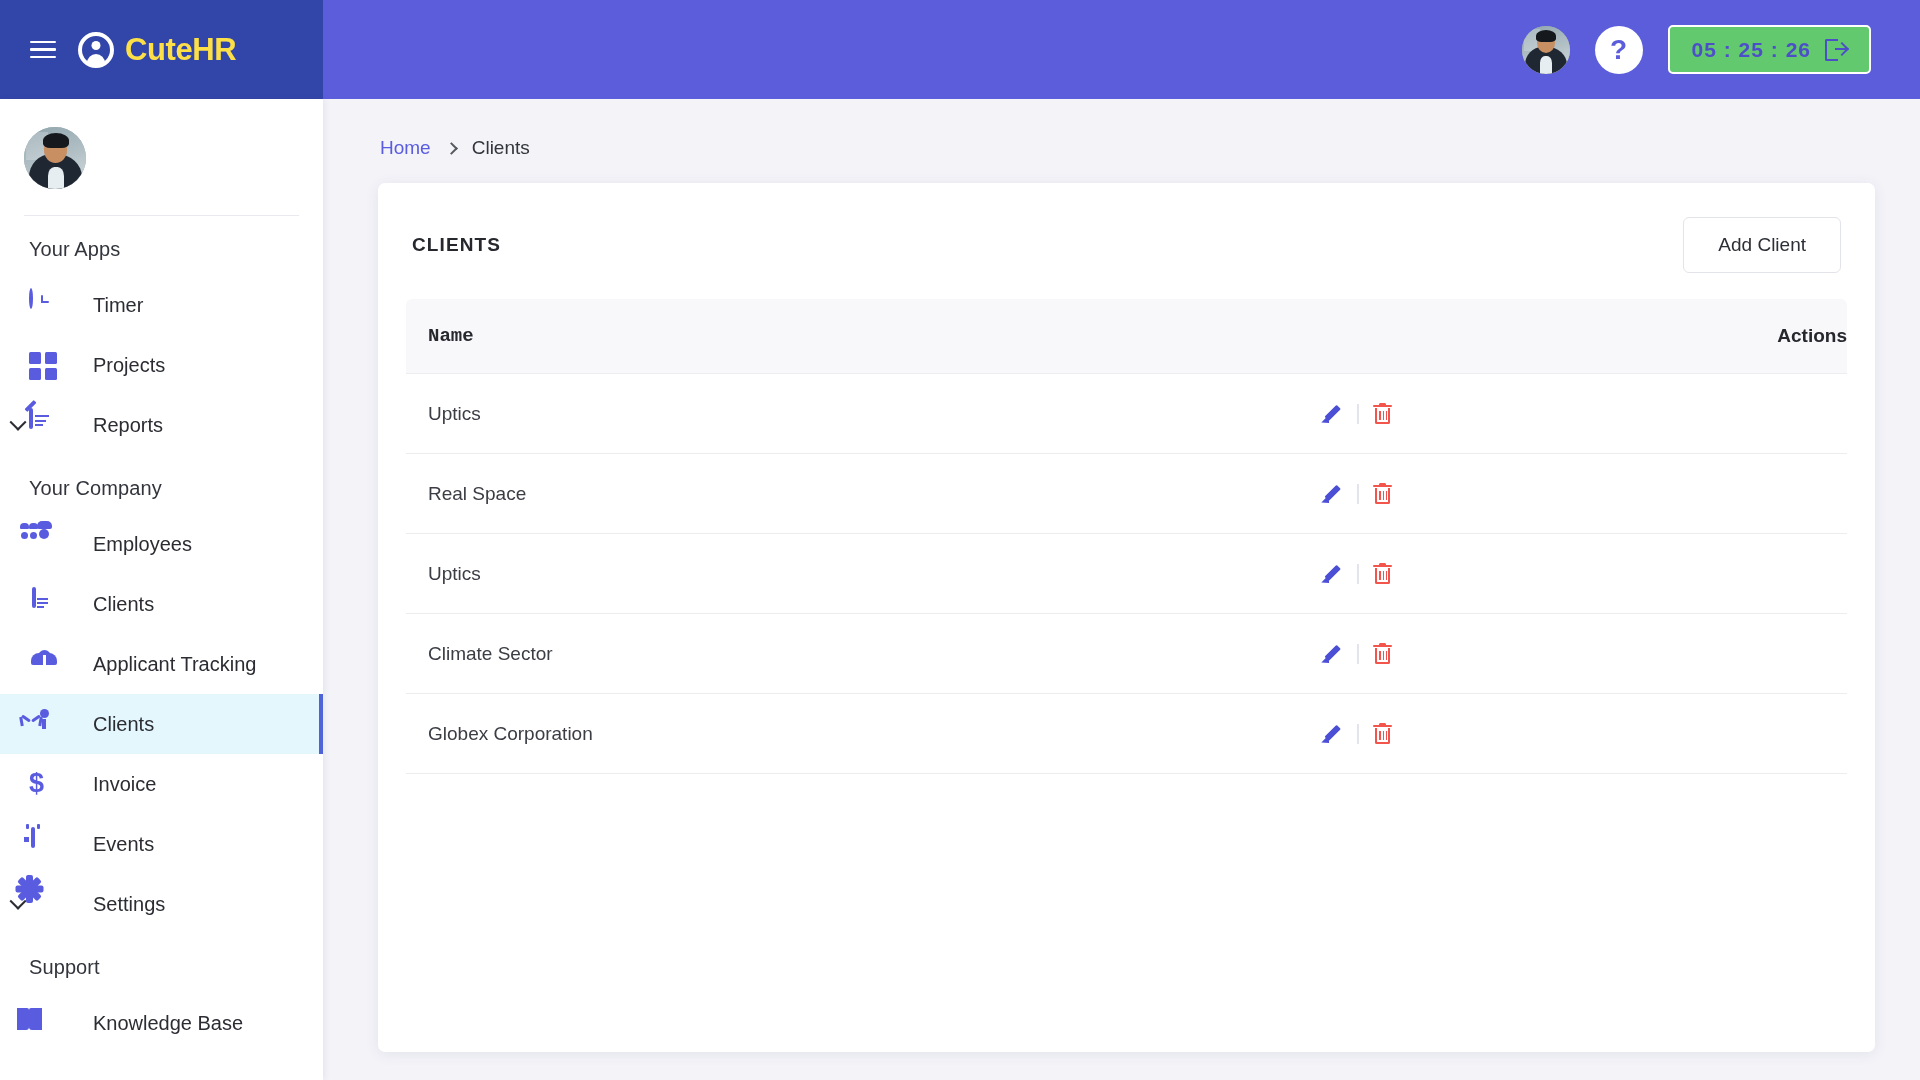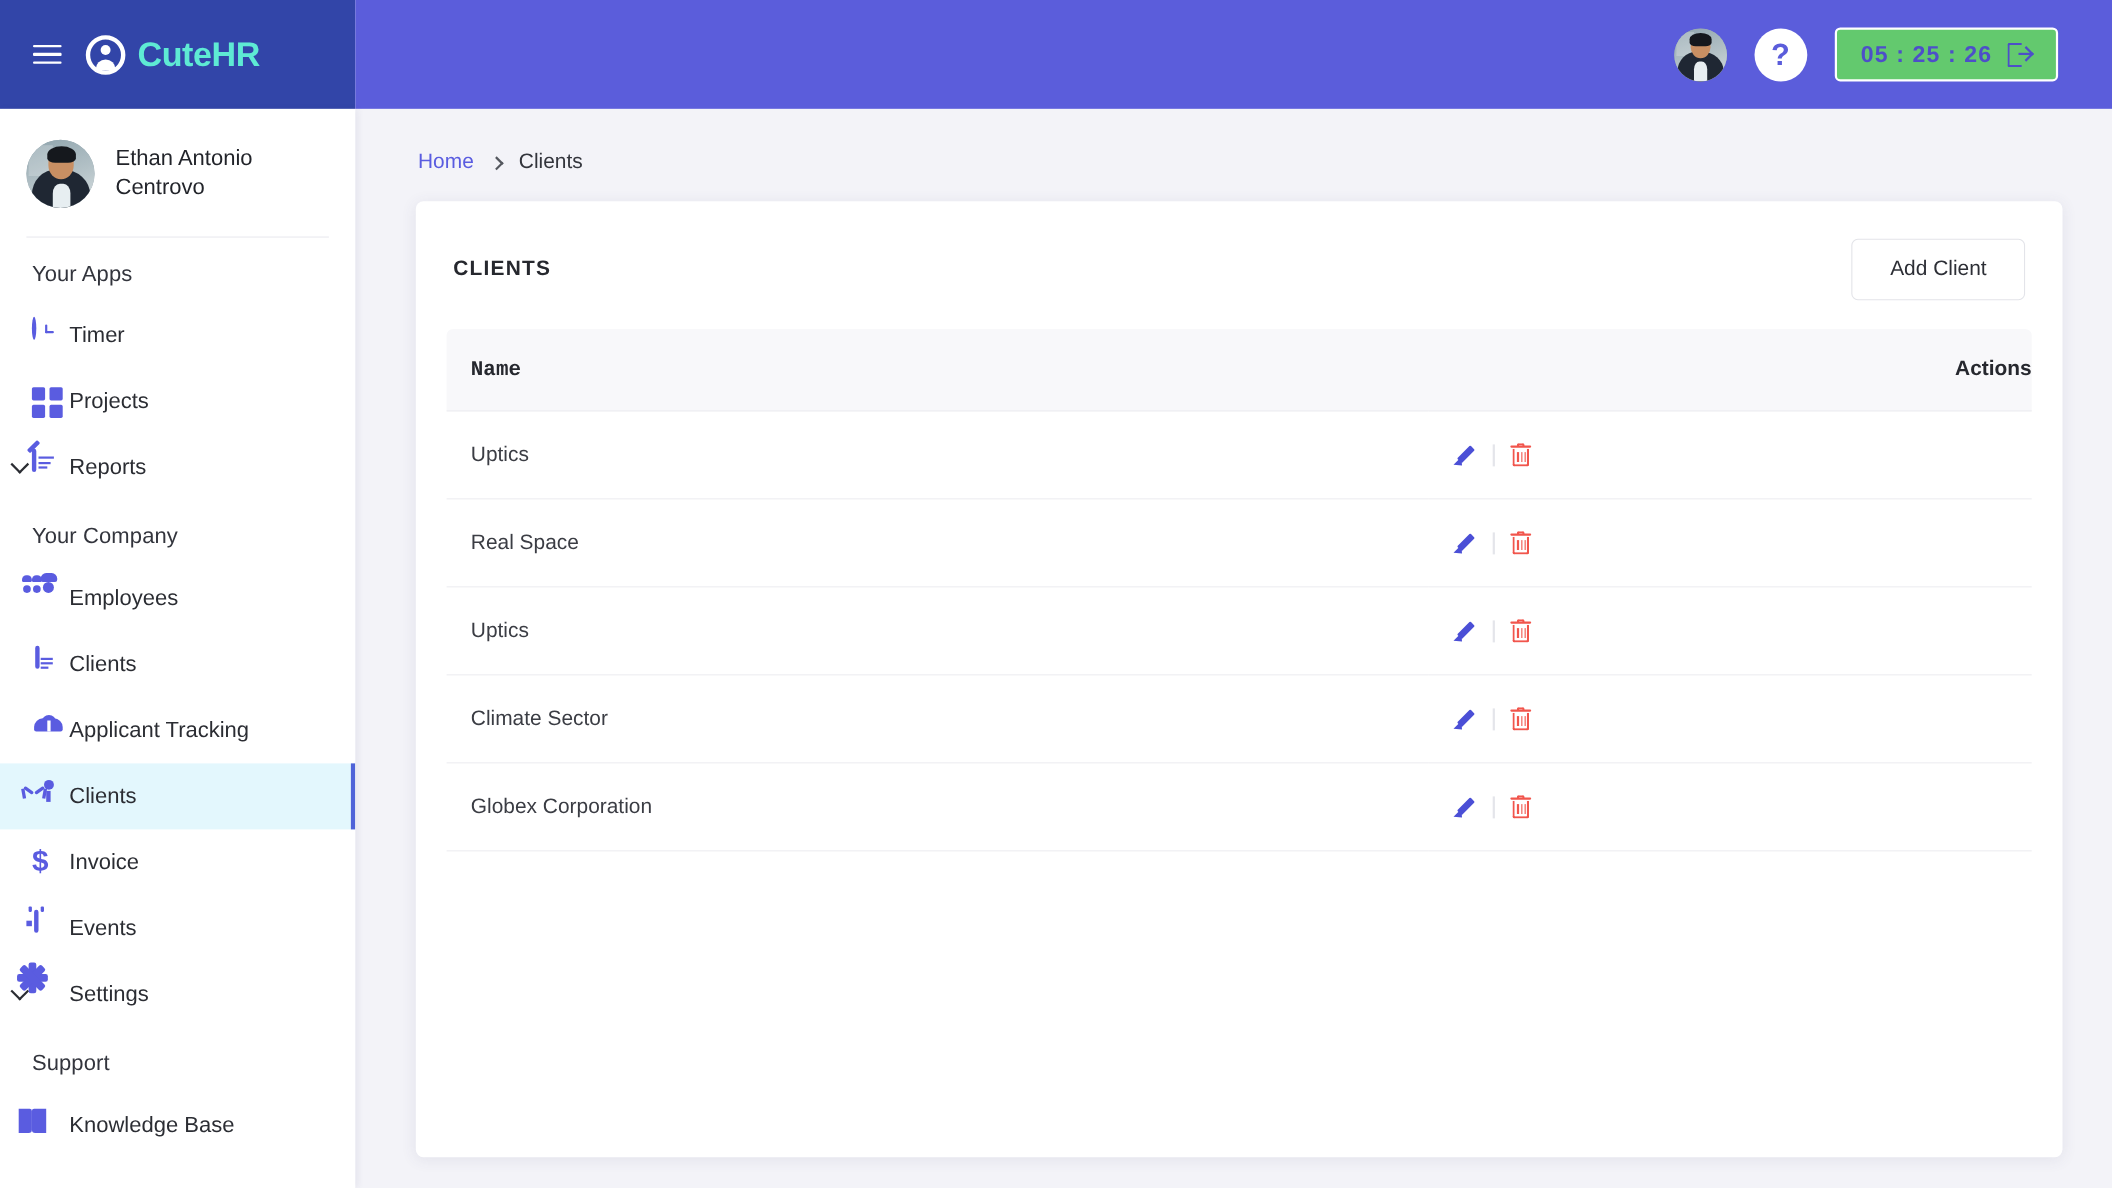--- a/index.html
+++ b/index.html
@@ -31,21 +31,21 @@
     border: 4px solid #ffffff; position: relative;
   }
   .logo-mark::before {
     content: ""; position: absolute; top: 5px; left: 50%; transform: translateX(-50%);
     width: 9px; height: 9px; border-radius: 50%; background: #ffffff;
   }
   .logo-mark::after {
     content: ""; position: absolute; bottom: 0px; left: 50%; transform: translateX(-50%);
     width: 18px; height: 10px; border-radius: 9px 9px 0 0; background: #ffffff;
   }
-  .logo-text { color: #5eead4; font-size: 31px; font-weight: bold; letter-spacing: -0.4px; }
+  .logo-text { color: #fde047; font-size: 31px; font-weight: bold; letter-spacing: -0.4px; }
 
   .header {
     flex: 1; background: #5b5ddb; display: flex; align-items: center;
     justify-content: flex-end; padding-right: 49px; gap: 25px;
   }
   .avatar-hdr {
     width: 48px; height: 48px; border-radius: 50%; overflow: hidden;
     background: #93a5ad; position: relative; flex: 0 0 48px;
   }
   .help-btn {
@@ -82,21 +82,21 @@
     width: 62px; height: 62px; border-radius: 50%; overflow: hidden;
     background: #93a5ad; flex: 0 0 62px; position: relative;
   }
   .profile-name { font-size: 20px; color: #22242a; line-height: 1.28; max-width: 175px; }
   .divider { height: 1px; background: #e9e9ef; margin: 0 24px; }
   .section-title {
     font-size: 20px; color: #33353d; padding: 22px 0 14px 29px; letter-spacing: 0.1px;
   }
   .nav-item {
     height: 60px; display: flex; align-items: center; position: relative;
-    cursor: pointer; padding-left: 29px; gap: 4px;
+    cursor: pointer; padding-left: 29px; gap: 34px;
   }
   .nav-item .chev {
     position: absolute; left: 12px; width: 12px; height: 12px;
     border-right: 2.4px solid #2b2d33; border-bottom: 2.4px solid #2b2d33;
     transform: rotate(45deg) translate(-2px,-2px);
   }
   .nav-icon { width: 30px; flex: 0 0 30px; height: 30px; position: relative; }
   .nav-label { font-size: 20px; color: #2b2d33; }
   .nav-item.active { background: #e3f7fd; }
   .nav-item.active::after {
@@ -278,21 +278,20 @@
       <div class="profile">
         <div class="avatar-side">
           <div class="photo">
               <div class="win"></div>
               <div class="suit"></div>
               <div class="shirt"></div>
               <div class="face"></div>
               <div class="hair"></div>
             </div>
         </div>
-        <div class="profile-name">Ethan Antonio Centrovo</div>
       </div>
       <div class="divider"></div>
 
       <div class="section-title">Your Apps</div>
 
       <div class="nav-item">
         <span class="nav-icon"><span class="ic-timer"></span></span>
         <span class="nav-label">Timer</span>
       </div>
 

